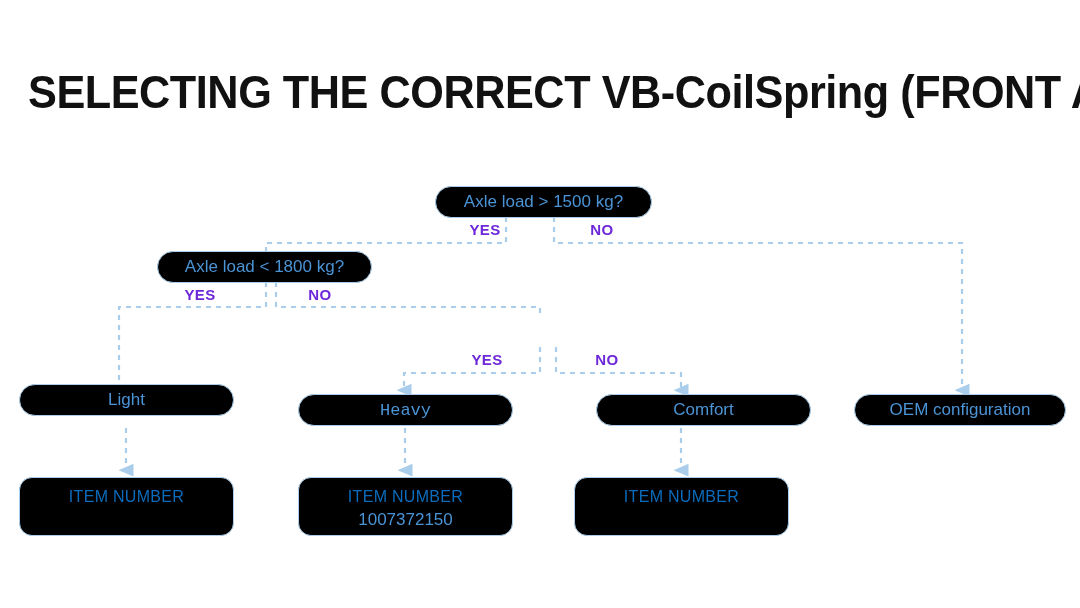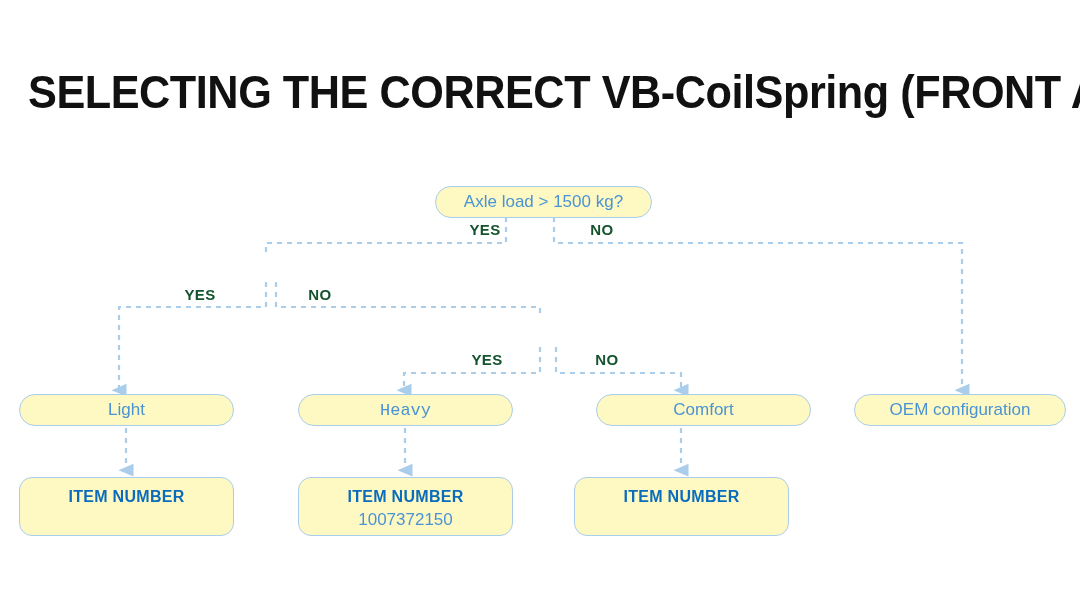--- a/index.html
+++ b/index.html
@@ -44,21 +44,21 @@
     width: 1080px;
     height: 608px;
   }
 
   
   .node {
     position: absolute;
     box-sizing: border-box;
     border: 1.6px solid #a9cdea;
     border-radius: 17px;
-    background: #fef9c3;
+    background: #000000;
     color: #4a93d4;
     font-size: 17px;
     display: flex;
     align-items: center;
     justify-content: center;
     text-align: center;
     white-space: nowrap;
   }
   .decision {
     height: 32px;
@@ -69,39 +69,39 @@
     border-radius: 16px;
   }
   .itembox {
     border-radius: 13px;
     display: block;
     padding-top: 9px;
   }
   .item-label {
     display: block;
     color: #0b6cbd;
-    font-weight: 700;
+    font-weight: 400;
     font-size: 16px;
     letter-spacing: 0.3px;
     text-align: center;
     line-height: 20px;
   }
   .item-value {
     display: block;
     color: #4a93d4;
     font-weight: 400;
     font-size: 17px;
     text-align: center;
     line-height: 26px;
   }
 
   
   .branch {
     position: absolute;
-    color: #14532d;
+    color: #6d28d9;
     font-weight: 700;
     font-size: 15px;
     letter-spacing: 0.4px;
     white-space: nowrap;
     text-align: center;
   }
 </style>
 </head>
 <body>
 
@@ -133,27 +133,28 @@
       <path d="M126,428 L126,470" marker-end="url(#ah)"></path>
       <path d="M405,428 L405,470" marker-end="url(#ah)"></path>
       <path d="M681,428 L681,470" marker-end="url(#ah)"></path>
     </g>
   </svg>
 
   <div class="node decision" style="left:435px; top:186px; width:217px;">Axle load &gt; 1500 kg?</div>
   <div class="branch" style="left:455px; top:221px; width:60px;">YES</div>
   <div class="branch" style="left:572px; top:221px; width:60px;">NO</div>
 
+  <div class="node decision" style="left:157px; top:251px; width:215px;">Axle load &lt; 1800 kg?</div>
   <div class="branch" style="left:170px; top:286px; width:60px;">YES</div>
   <div class="branch" style="left:290px; top:286px; width:60px;">NO</div>
 
   <div class="branch" style="left:457px; top:351px; width:60px;">YES</div>
   <div class="branch" style="left:577px; top:351px; width:60px;">NO</div>
 
-  <div class="node result" style="left:19px; top:394px; width:215px;">Light</div>
+  <div class="node result" style="left:19px; top:384px; width:215px;">Light</div>
   <div class="node result" style="left:298px; top:394px; width:215px;font-family:Liberation Mono, monospace;">Heavy</div>
   <div class="node result" style="left:596px; top:394px; width:215px;">Comfort</div>
   <div class="node result" style="left:854px; top:394px; width:212px;">OEM configuration</div>
 
   <div class="node itembox" style="left:19px; top:477px; width:215px; height:59px;">
     <span class="item-label">ITEM NUMBER</span>
   </div>
 
   <div class="node itembox" style="left:298px; top:477px; width:215px; height:59px;">
     <span class="item-label">ITEM NUMBER</span>

